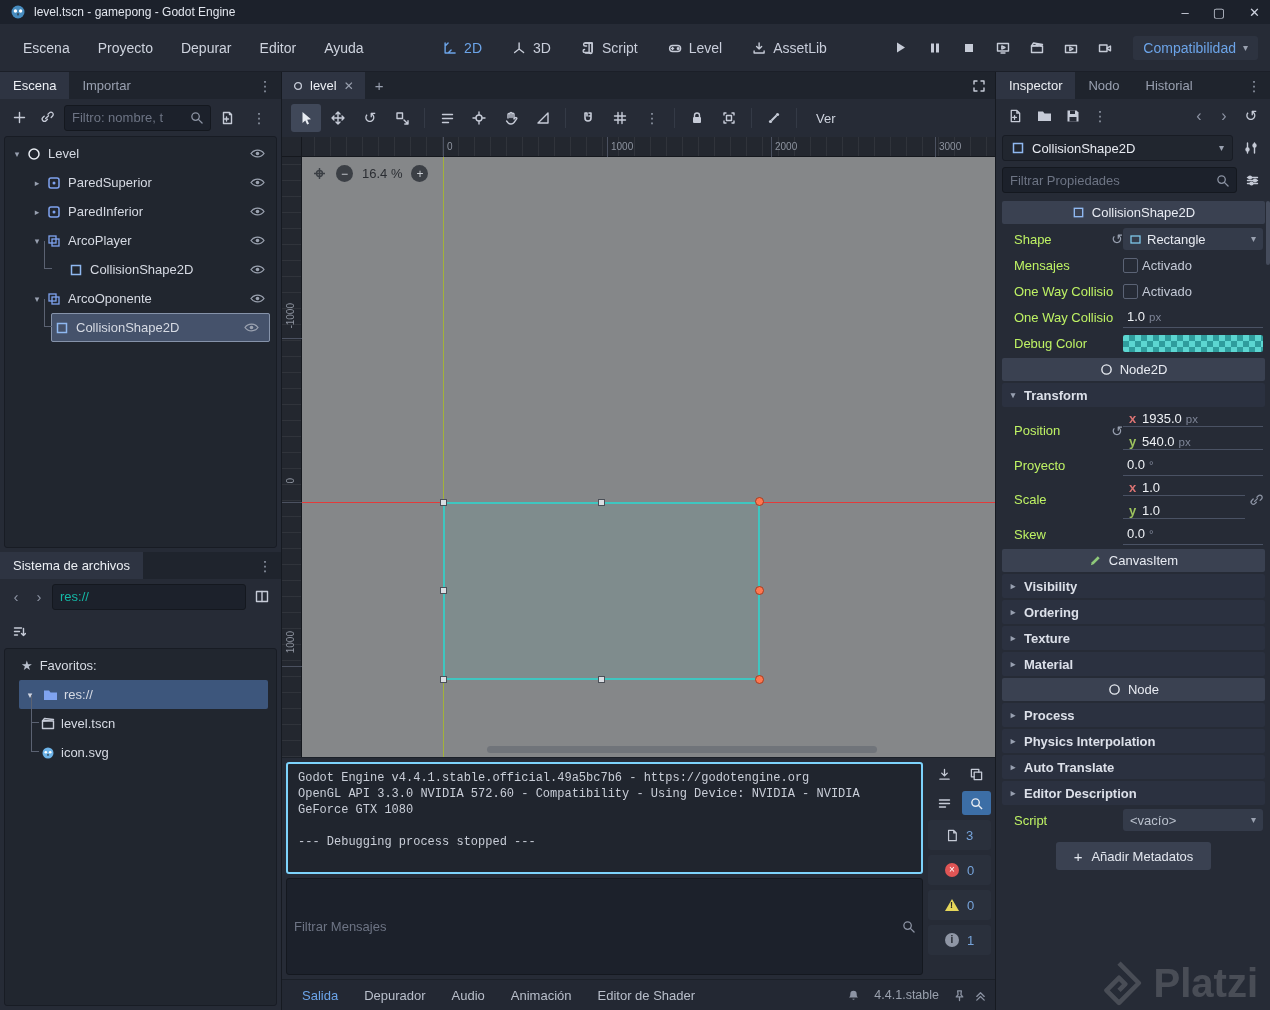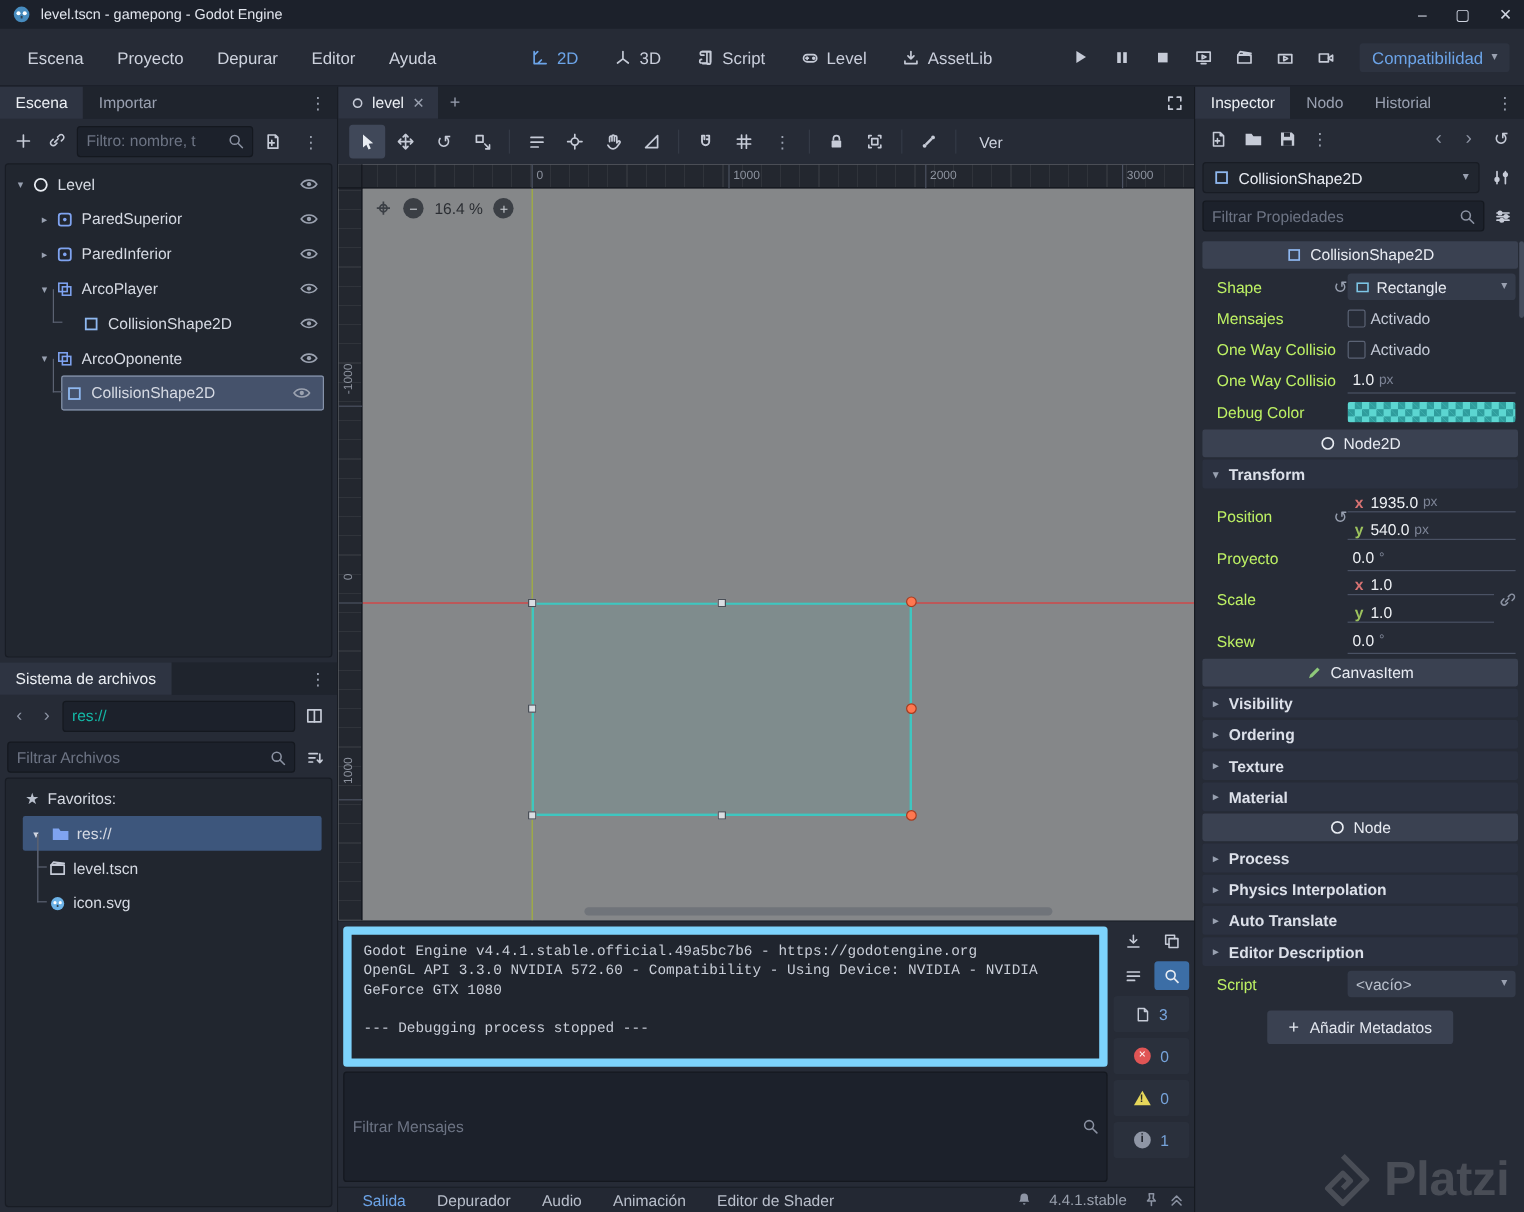--- a/index.html
+++ b/index.html
@@ -75,35 +75,35 @@
 .axis-v{position:absolute;top:0;bottom:0;left:141px;width:1px;background:#a3b23a;z-index:1}
 .shape{position:absolute;left:141px;top:345px;width:317px;height:178px;border:2px solid #3fc6c0;background:rgba(63,198,192,.08);z-index:2}
 .hnd{position:absolute;width:7px;height:7px;background:#d9dde2;border:1px solid #4a4f57;z-index:3}
 .ohnd{position:absolute;width:9px;height:9px;background:#ff7750;border:1px solid #a63c20;border-radius:50%;z-index:3}
 .zoomctl{position:absolute;left:10px;top:8px;display:flex;align-items:center;gap:9px;z-index:4;color:#2b2e33;font-size:13px}
 .zbtn{width:17px;height:17px;border-radius:50%;background:#3b3f45;color:#c9cdd3;display:flex;align-items:center;justify-content:center;font-size:12px;line-height:1}
 .hscroll{position:absolute;left:185px;bottom:4px;width:390px;height:7px;background:#70747a;border-radius:4px;z-index:4}
 
 .output{height:222px;flex:none;display:flex;background:#262b36;border-top:1px solid #1b2028;padding:4px}
 .out-left{flex:1;display:flex;flex-direction:column;min-width:0}
-.logbox{flex:1;background:#20252e;border:7px solid #7dd3fc;border-radius:3px;padding:6px 10px;font-family:"Liberation Mono",monospace;font-size:12px;line-height:16px;color:#c9ced8;overflow:hidden}
+.logbox{flex:1;background:#20252e;border:2px solid #7dd3fc;border-radius:3px;padding:6px 10px;font-family:"Liberation Mono",monospace;font-size:12px;line-height:16px;color:#c9ced8;overflow:hidden}
 .logline{min-height:16px;white-space:pre-wrap}
 .msg-filter{margin-top:4px;height:28px}
 .out-right{width:68px;flex:none;display:flex;flex-direction:column;gap:5px;padding-left:5px}
 .oicons{display:flex;gap:3px;justify-content:flex-end}
 .obtn{width:29px;height:24px;display:flex;align-items:center;justify-content:center;border-radius:3px;color:#c6cbd7}
 .obtn.active{background:#3c6ea6}
 .cnt{height:30px;background:#2a303c;border-radius:3px;display:flex;align-items:center;justify-content:center;gap:8px}
 .cnt .num{color:#76a3da;font-size:13px}
 .errico{width:14px;height:14px;border-radius:50%;background:#e05555;color:#fff;font-size:10px;display:flex;align-items:center;justify-content:center;line-height:1}
 .warnico{width:0;height:0;border-left:7px solid transparent;border-right:7px solid transparent;border-bottom:12px solid #e6d75a;position:relative}
 .warnico::after{content:"!";position:absolute;left:-2px;top:1px;color:#2a2a2a;font-size:9px;font-weight:bold}
 .infico{width:14px;height:14px;border-radius:50%;background:#8f96a5;color:#22262e;font-size:10px;font-weight:bold;display:flex;align-items:center;justify-content:center;line-height:1}
 
-.bottombar{height:21px;flex:none;display:flex;align-items:center;background:#232833;border-top:1px solid #1b2028;padding:0 8px;gap:2px}
+.bottombar{height:31px;flex:none;display:flex;align-items:center;background:#232833;border-top:1px solid #1b2028;padding:0 8px;gap:2px}
 .btab{padding:0 12px;font-size:13px;color:#b9bfcb;height:100%;display:flex;align-items:center}
 .btab.active{color:#6ca4e8}
 .version{color:#9aa1ae;font-size:12.5px;margin:0 6px}
 
 .insp-toolbar{height:34px;display:flex;align-items:center;gap:3px;padding:0 6px;flex:none}
 .navarr{width:22px;height:24px;display:flex;align-items:center;justify-content:center;color:#8d94a4;font-size:16px}
 .node-row{height:30px;display:flex;align-items:center;gap:5px;padding:0 6px;flex:none}
 .nodefield{flex:1;height:26px;background:#21262f;border:1px solid #181c24;border-radius:3px;display:flex;align-items:center;gap:7px;padding:0 8px;min-width:0}
 .node-name{font-size:13px;color:#e8ebf2;white-space:nowrap;overflow:hidden}
 .props{flex:1;overflow:hidden;padding:2px 5px 0 6px;position:relative}
@@ -402,27 +402,20 @@
           <input type="text" value="res://" style="">
         </div>
         <div class="tbtn">
             <svg class="ic" width="14" height="13" viewBox="0 0 14 13">
               <rect x="1.5" y="1.5" width="11" height="10"></rect>
               <path d="M7 1.5 V11.5"></path>
             </svg>
           </div>
       </div>
       <div class="fs-filter">
-        <div class="finput">
-          <input type="text" placeholder="Filtrar Archivos" style="">
-          <svg class="icm" width="13" height="13" viewBox="0 0 14 14">
-              <circle cx="6" cy="6" r="4"></circle>
-              <path d="M9 9 L13 13"></path>
-            </svg>
-        </div>
         <div class="tbtn">
             <svg class="ic" width="13" height="13" viewBox="0 0 13 13">
               <path d="M1.5 3 h7 M1.5 6.5 h5 M1.5 10 h3 M10.5 3.5 v7 M10.5 10.5 l-2-2 M10.5 10.5 l2-2"></path>
             </svg>
           </div>
       </div>
       <div class="tree">
         <div class="guide" style="left:26px;top:46px;height:28px"></div>
         <div class="guide" style="left:26px;top:46px;height:57px"></div>
         <div class="fsrow" style="padding-left:16px;gap:7px">
@@ -661,21 +654,21 @@
           </div>
         </div>
       </div>
 
       <div class="bottombar">
         <div class="btab active">Salida</div>
         <div class="btab">Depurador</div>
         <div class="btab">Audio</div>
         <div class="btab">Animación</div>
         <div class="btab">Editor de Shader</div>
-        <div style="margin-left:auto;display:flex;align-items:flex-start;gap:8px">
+        <div style="margin-left:auto;display:flex;align-items:flex-end;gap:8px">
           <svg width="13" height="13" viewBox="0 0 14 14">
               <path d="M7 1.8 a3.4 3.4 0 0 1 3.4 3.4 c0 3 .9 3.4 1.4 3.9 H2.2 c.5-.5 1.4-.9 1.4-3.9 A3.4 3.4 0 0 1 7 1.8 Z" fill="#8d94a4"></path>
               <path d="M5.8 10.5 a1.2 1.2 0 0 0 2.4 0" fill="#8d94a4"></path>
             </svg>
           <span class="version">4.4.1.stable</span>
           <svg class="icm" width="13" height="13" viewBox="0 0 14 14">
               <path d="M5 2 h4 l-.5 4 2 2.5 H3.5 L5.5 6 Z M7 8.5 V12.5"></path>
             </svg>
           <svg class="icm" width="13" height="13" viewBox="0 0 14 14">
               <path d="M3 8 L7 4 L11 8 M3 12 L7 8 L11 12"></path>

